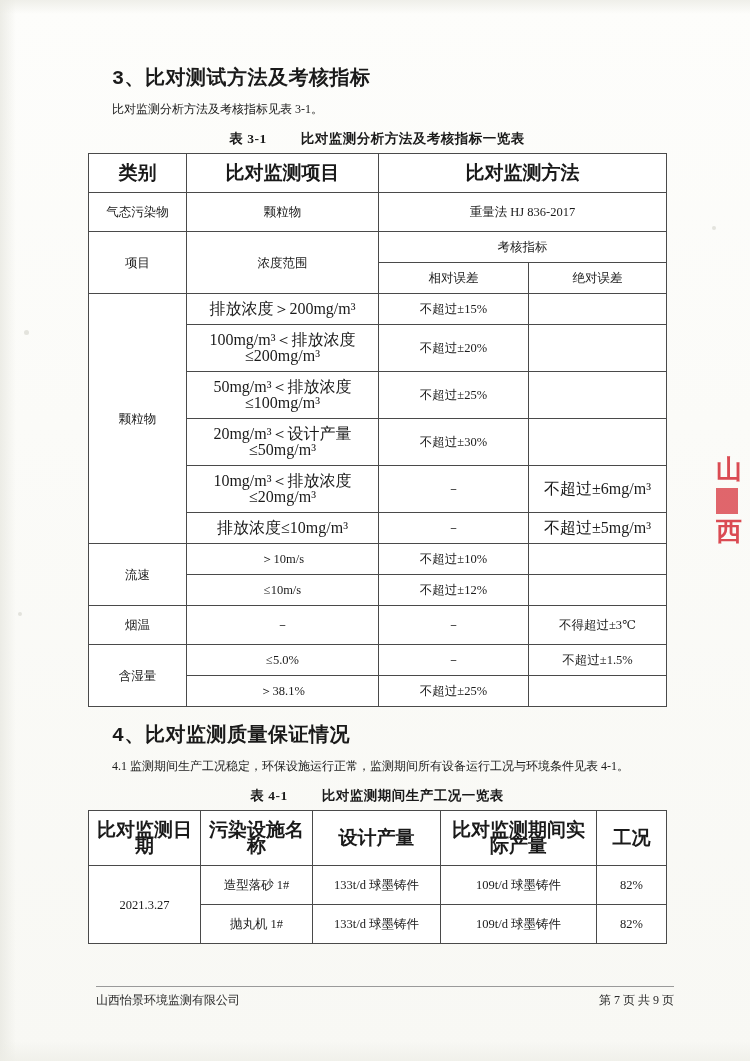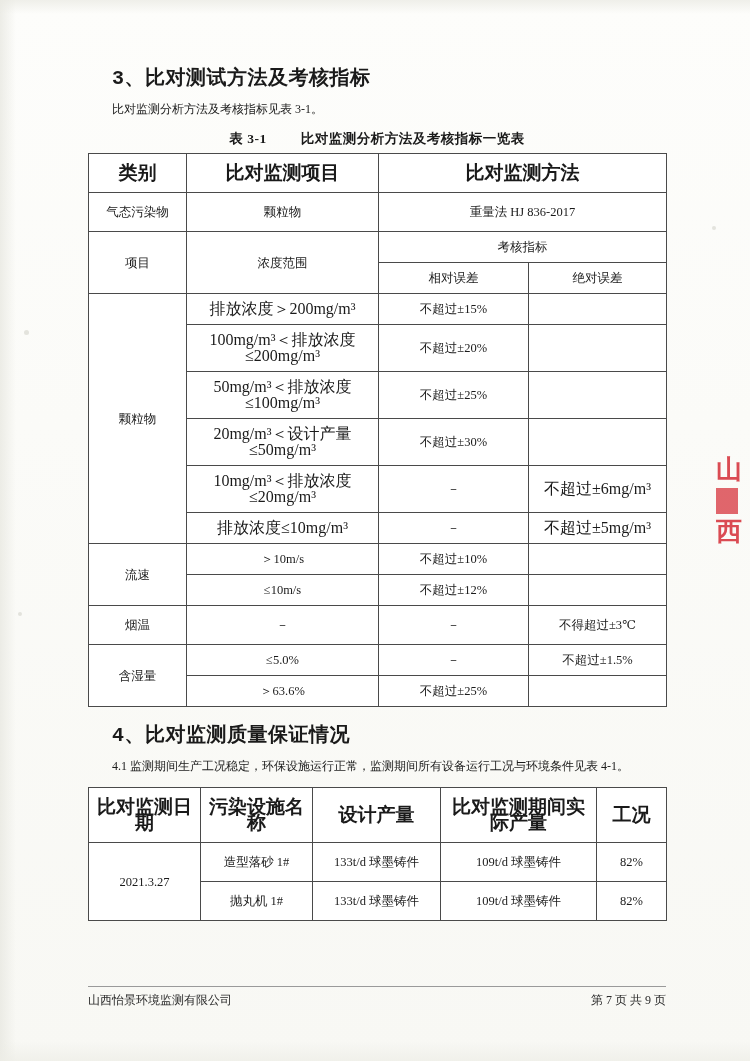--- a/index.html
+++ b/index.html
@@ -98,21 +98,21 @@
 
   
   #table-4-1 col.d1 { width: 112px; }
   #table-4-1 col.d2 { width: 112px; }
   #table-4-1 col.d3 { width: 128px; }
   #table-4-1 col.d4 { width: 156px; }
   #table-4-1 col.d5 { width: 70px; }
 
   .footer {
     position: absolute;
-    left: 88px;
+    left: 96px;
     bottom: 52px;
     width: 578px;
     border-top: 1px solid #9a9a9a;
     padding-top: 5px;
     display: flex;
     justify-content: space-between;
     font-size: 12px;
     color: #2a2a2a;
   }
 
@@ -252,30 +252,33 @@
           <td>不得超过±3℃</td>
         </tr>
 
         <tr>
           <td rowspan="2">含湿量</td>
           <td>≤5.0%</td>
           <td>－</td>
           <td>不超过±1.5%</td>
         </tr>
         <tr>
-          <td>＞63.6%</td>
+          <td>＞38.1%</td>
           <td>不超过±25%</td>
           <td></td>
         </tr>
       </tbody>
     </table>
 
     <div class="sec-heading" style="margin-top:14px;">4、比对监测质量保证情况</div>
     <p class="para">4.1 监测期间生产工况稳定，环保设施运行正常，监测期间所有设备运行工况与环境条件见表 4-1。</p>
 
+    <div class="tbl-caption">
+      <span>表 4-1</span><span class="cap-gap"></span><span>比对监测期间生产工况一览表</span>
+    </div>
 
     <table class="doc" id="table-4-1">
       <colgroup>
           <col class="d1">
           <col class="d2">
           <col class="d3">
           <col class="d4">
           <col class="d5">
         </colgroup>
       <tbody>

